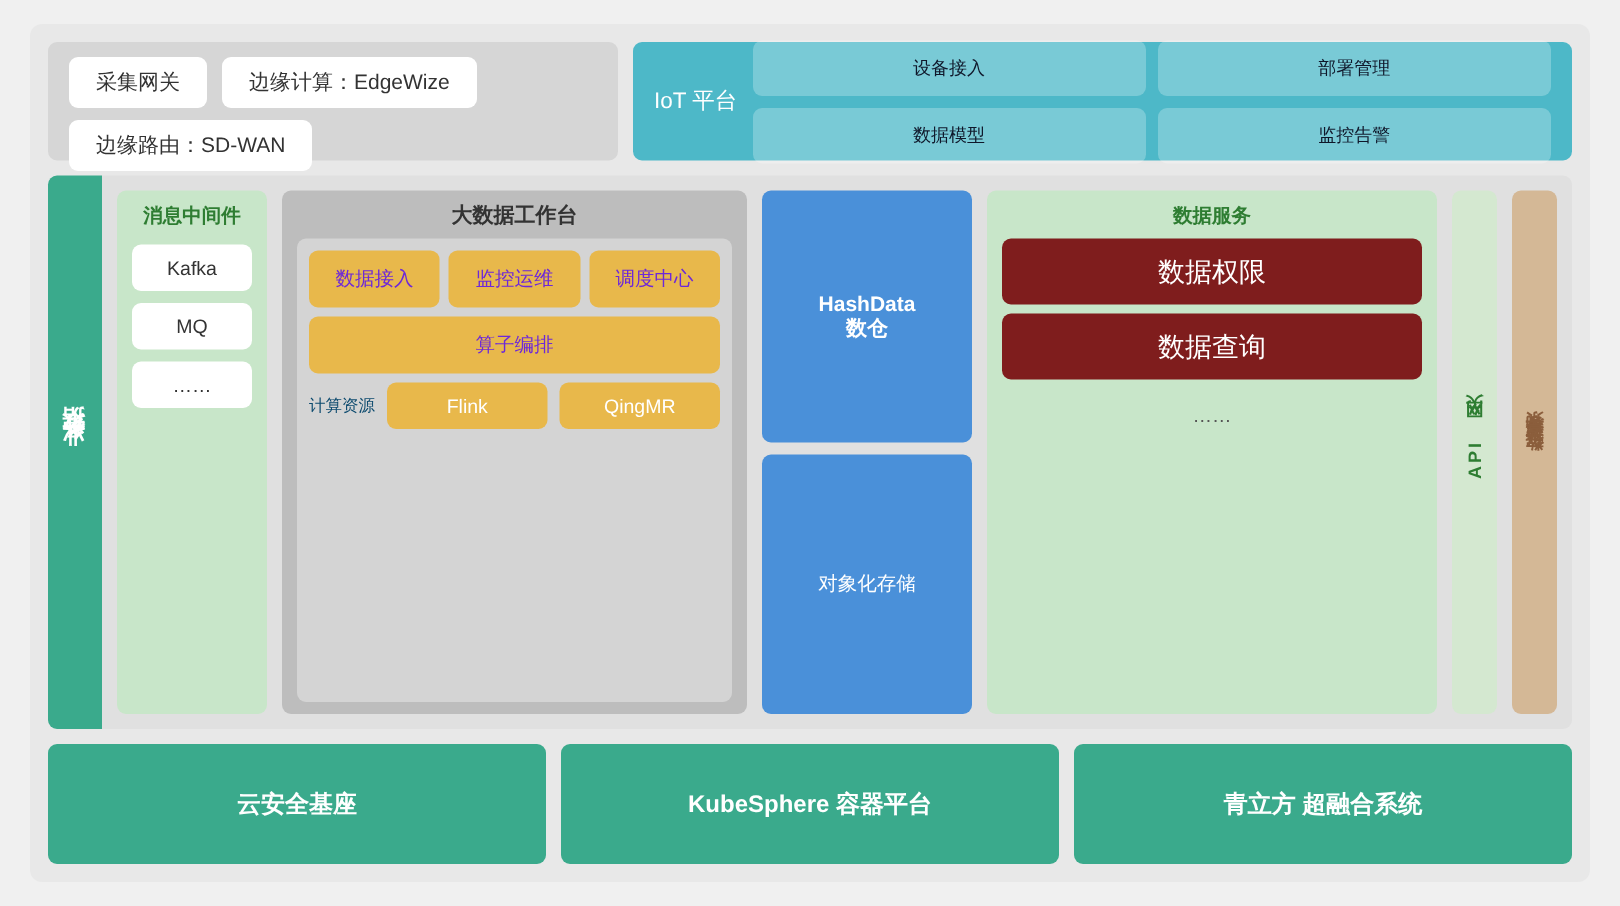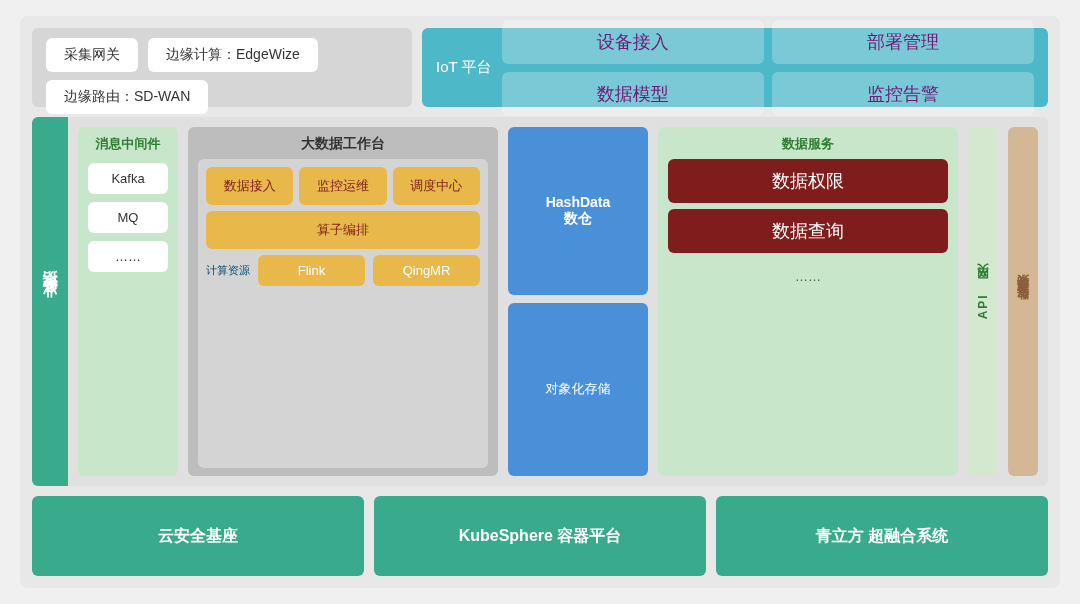--- a/index.html
+++ b/index.html
@@ -72,22 +72,22 @@
     .iot-boxes {
       display: grid;
       grid-template-columns: 1fr 1fr;
       gap: 8px;
       flex: 1;
     }
     .box-blue-light {
       background: #5bc8d8;
       border-radius: 6px;
       padding: 10px 14px;
-      font-size: 18px;
-      color: #701a75;
+      font-size: 12px;
+      color: #0f172a;
       display: flex;
       align-items: center;
       justify-content: center;
       background: rgba(255,255,255,0.25);
     }
 
     
     .middle-section {
       display: flex;
       gap: 0;
@@ -180,21 +180,21 @@
     .bigdata-top-row {
       display: grid;
       grid-template-columns: 1fr 1fr 1fr;
       gap: 6px;
     }
     .box-yellow {
       background: #e8b84b;
       border-radius: 6px;
       padding: 10px 6px;
       font-size: 13px;
-      color: #7f1d1d;
+      color: #6d28d9;
       text-align: center;
       display: flex;
       align-items: center;
       justify-content: center;
       font-weight: 500;
     }
     .bigdata-bottom-row {
       display: flex;
       align-items: center;
       gap: 8px;

